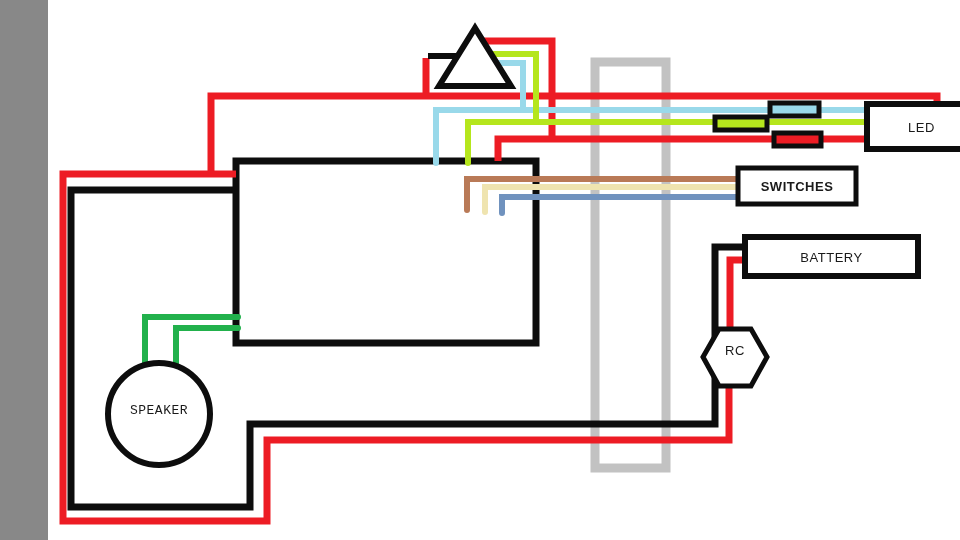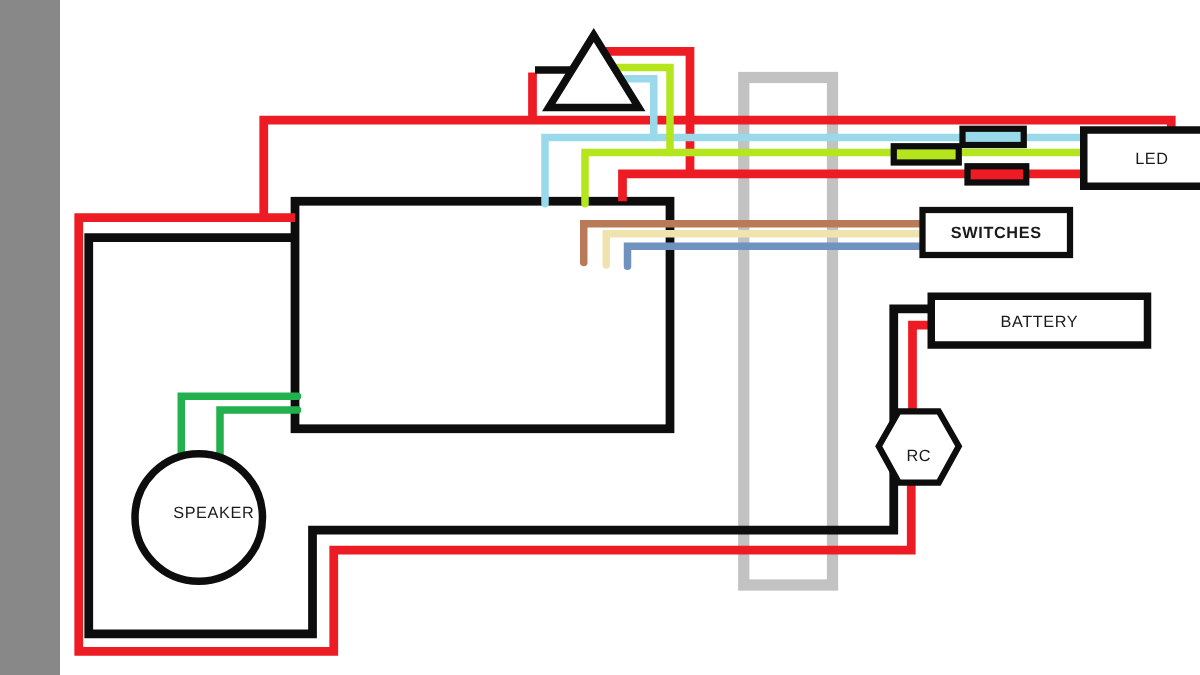--- a/index.html
+++ b/index.html
@@ -53,15 +53,15 @@
       <rect fill="#ffffff" stroke="#0d0d0d" stroke-width="6" stroke-linejoin="miter" x="819" y="104" width="109" height="45"></rect>
       <rect fill="#ffffff" stroke="#0d0d0d" stroke-width="5" stroke-linejoin="miter" x="690" y="168" width="118" height="36"></rect>
       <rect fill="#ffffff" stroke="#0d0d0d" stroke-width="6" stroke-linejoin="miter" x="697" y="237" width="173" height="39"></rect>
       <polygon fill="#ffffff" stroke="#0d0d0d" stroke-width="5" stroke-linejoin="miter" points="655,357 671,329 703,329 719,357 703,386 671,386"></polygon>
       <circle fill="#ffffff" stroke="#0d0d0d" stroke-width="6" stroke-linejoin="miter" cx="111" cy="414" r="51"></circle>
     </svg>
 
   <div class="comp-label" style="left: 873.5px; top: 126.5px;">LED</div>
   <div class="comp-label" style="left: 749px; top: 186px; font-weight: bold;">SWITCHES</div>
   <div class="comp-label" style="left: 783.5px; top: 256.5px;">BATTERY</div>
-  <div class="comp-label" style="left: 687px; top: 364px;">RC</div>
-  <div class="comp-label" style="left: 123px; top: 410px;">SPEAKER</div>
+  <div class="comp-label" style="left: 687px; top: 350px;">RC</div>
+  <div class="comp-label" style="left: 111px; top: 410px; font-family: Liberation Mono, monospace;">SPEAKER</div>
 </div>
 
 </body></html>

